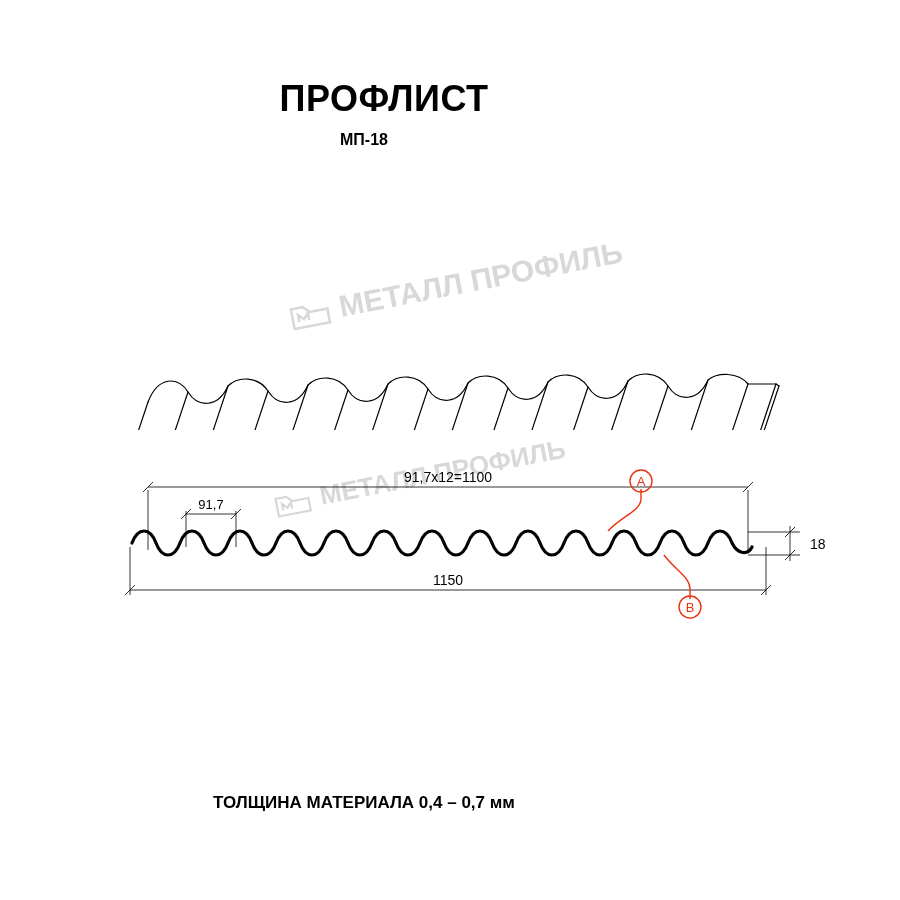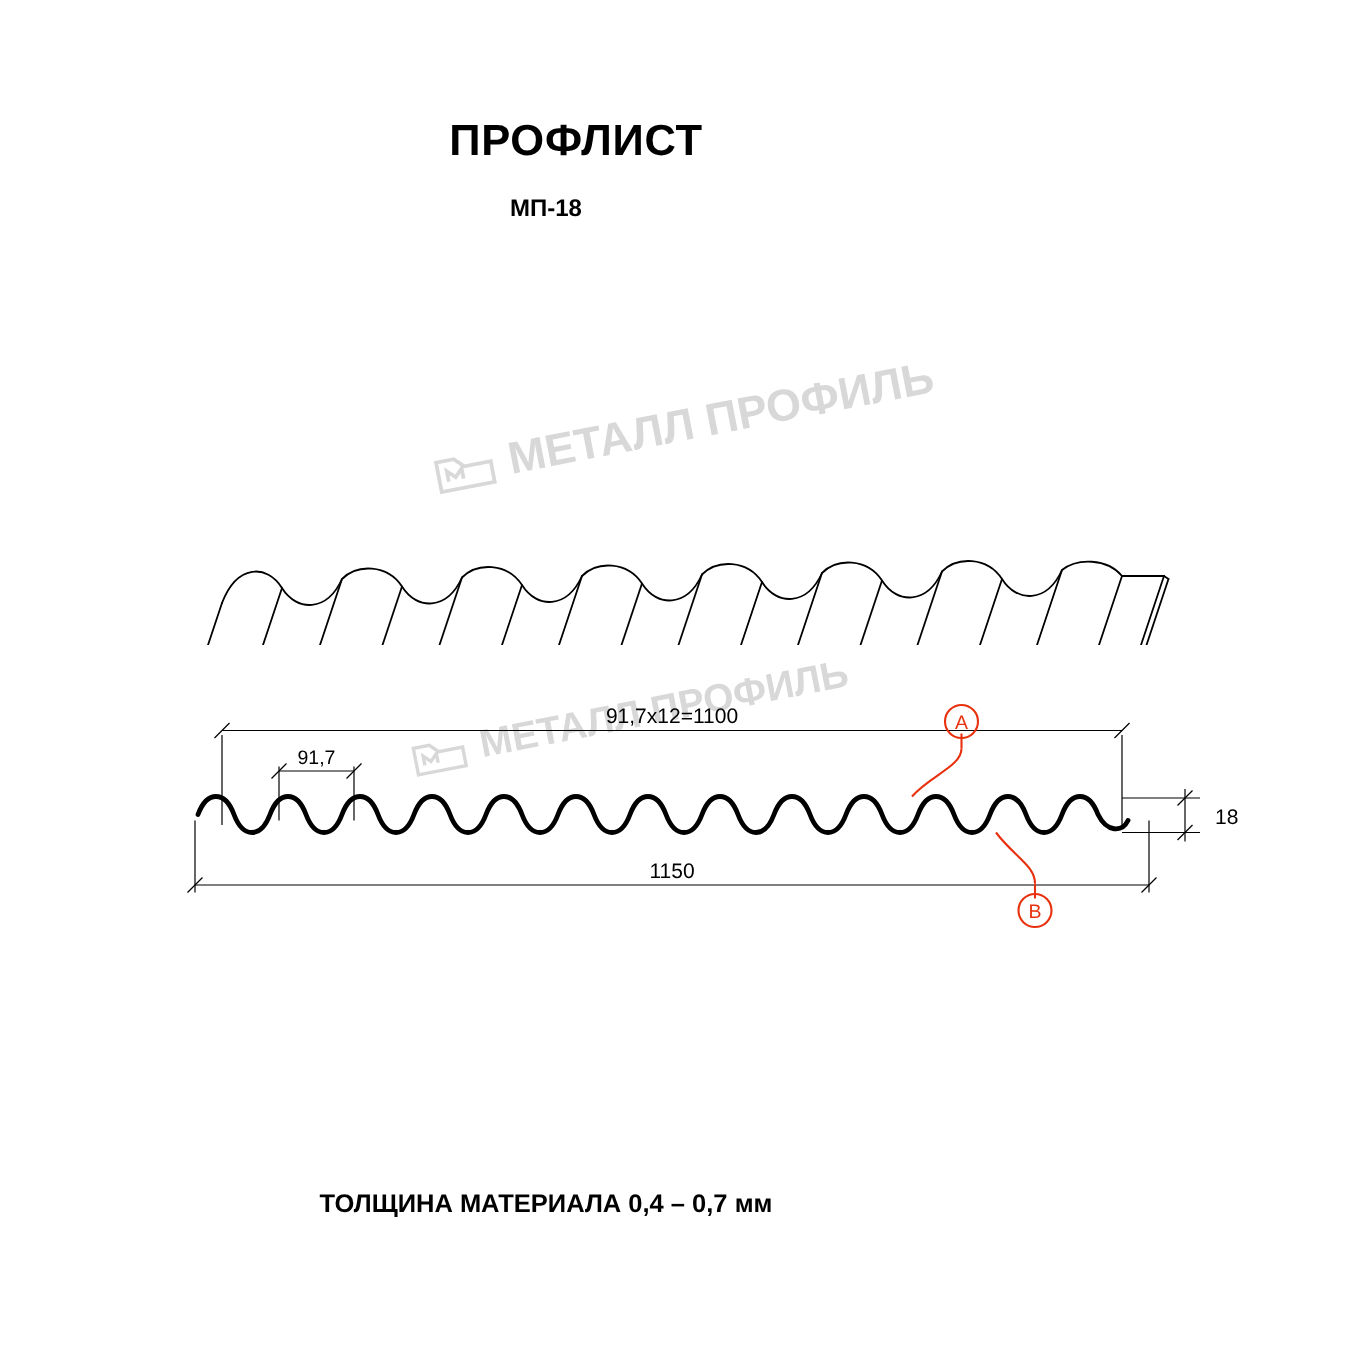--- a/index.html
+++ b/index.html
@@ -20,21 +20,21 @@
     left: 0; top: 0;
     width: 900px;
     height: 900px;
   }
   .title {
     position: absolute;
     left: 0;
     top: 78px;
     width: 768px;
     text-align: center;
-    font-size: 29px;
+    font-size: 36px;
     font-weight: bold;
     letter-spacing: 0.5px;
     color: #000;
   }
   .subtitle {
     position: absolute;
     left: 0;
     top: 131px;
     width: 728px;
     text-align: center;

